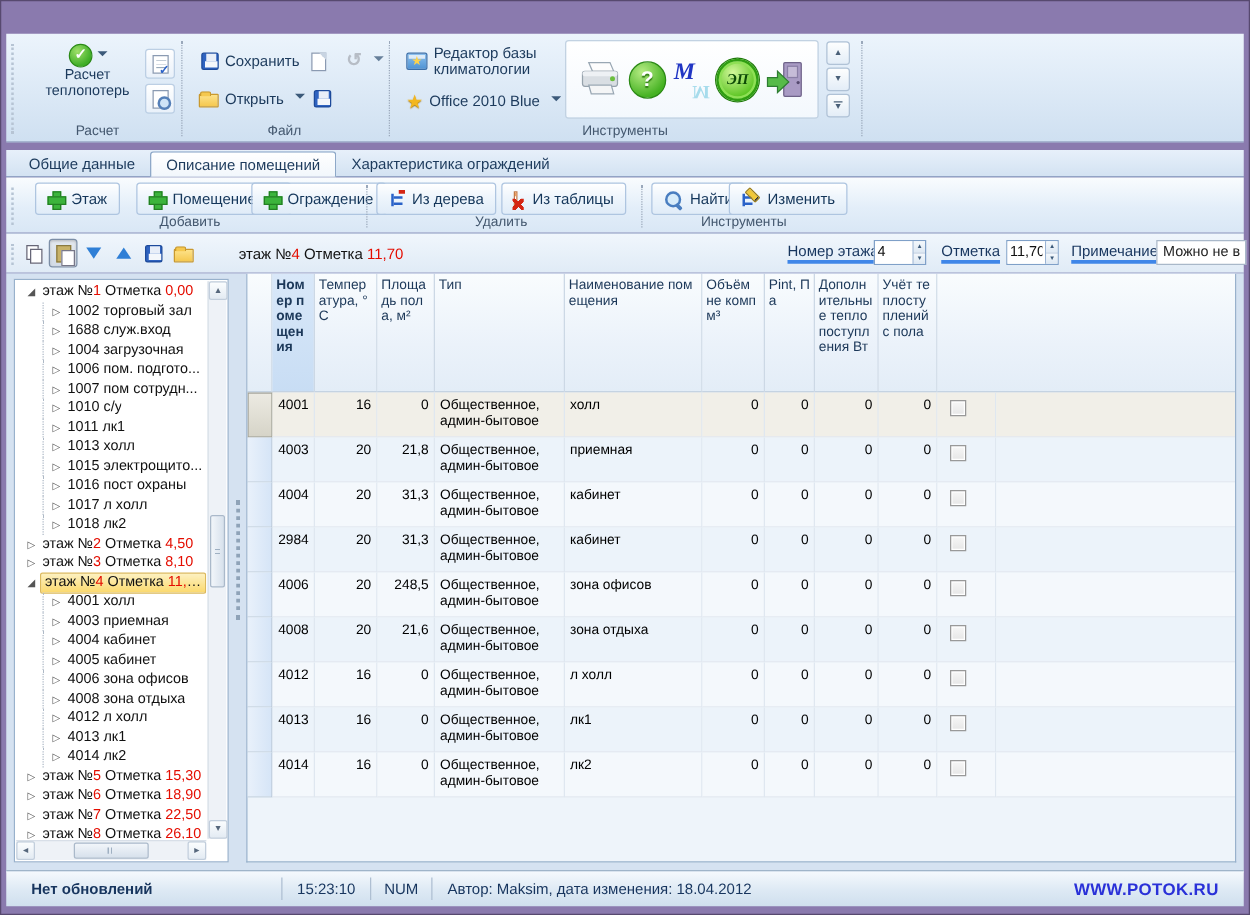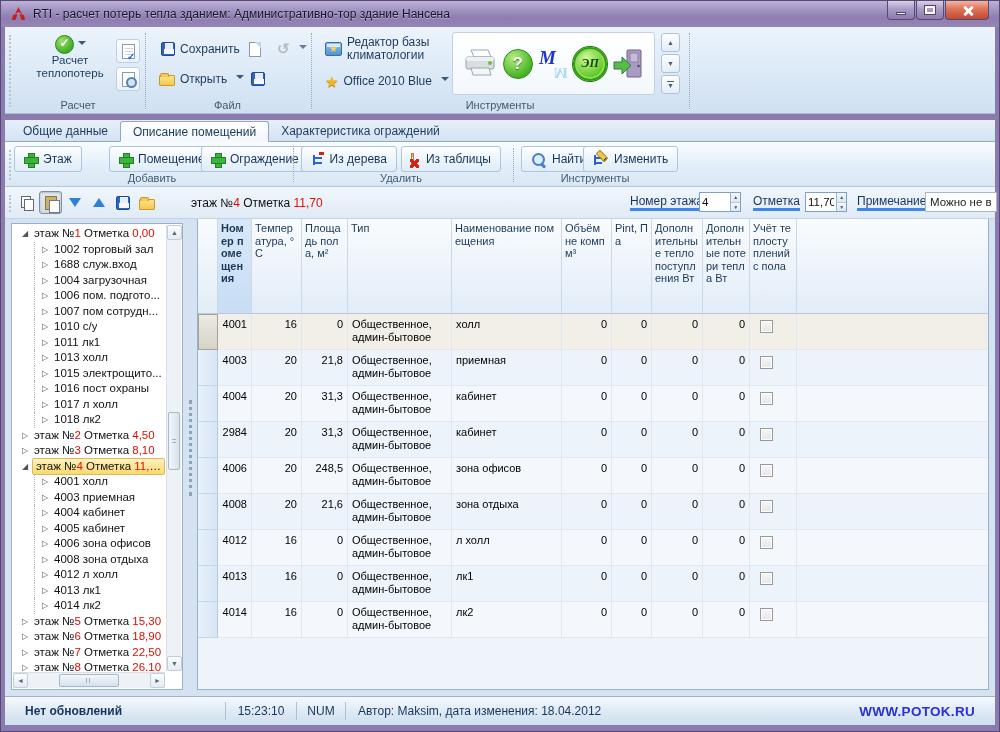--- a/index.html
+++ b/index.html
@@ -187,39 +187,20 @@
   .s-time{width:66px;text-align:center;}
   .s-num{width:44px;text-align:center;}
   .s-author{padding-left:10px;}
   .s-site{margin-left:auto;padding-right:20px;font-weight:bold;font-size:13.5px;color:#2a31d8;letter-spacing:.3px;}
 </style>
 </head>
 <body>
 
 <div class="window">
 
-  <div class="titlebar">
-    <svg class="app-logo" viewBox="0 0 15 14">
-      <path d="M7.5 0 L11 7 L7.5 5 L4 7 Z" fill="#cc1d1d"></path>
-      <path d="M2 8 L6.5 7 L4.5 13 L1 13 Z" fill="#cc1d1d"></path>
-      <path d="M13 8 L8.5 7 L10.5 13 L14 13 Z" fill="#cc1d1d"></path>
-    </svg>
-    <span class="title-text">RTI - расчет потерь тепла зданием: Административно-тор здание Нансена</span>
-    <div class="win-buttons">
-      <div class="win-btn">
-          <span class="glyph-min"></span>
-        </div>
-      <div class="win-btn">
-          <span class="glyph-max"></span>
-        </div>
-      <div class="win-btn close">
-          <span class="glyph-close"></span>
-        </div>
-    </div>
-  </div>
 
   <div class="ribbon">
     <div class="rgrip"></div>
 
     <div class="calc-btn">
       <span class="calc-icon"></span><span class="dd"></span><br>
       <span>Расчет теплопотерь</span>
     </div>
     <div class="sq-btn" style="left:111px;top:12px;">
         <span class="icon-checklist"></span>
@@ -304,21 +285,21 @@
   </div>
 
   <div class="tabbar">
     <div class="tab">Общие данные</div>
     <div class="tab active">Описание помещений</div>
     <div class="tab">Характеристика ограждений</div>
   </div>
 
   <div class="toolbar2">
     <div class="rgrip"></div>
-    <div class="tb-btn" style="left:9px;">
+    <div class="tb-btn" style="left:23px;">
       <span class="icon-plus"></span>
       <span>Этаж</span>
     </div>
     <div class="tb-btn" style="left:88px;margin-left:16px;">
       <span class="icon-plus"></span>
       <span>Помещение</span>
       <span class="dd"></span>
     </div>
     <div class="tb-btn" style="left:196px;">
       <span class="icon-plus"></span>
@@ -536,21 +517,20 @@
       <div class="grid-header">
           <div class="gh corner" style="width: 20px;"></div>
           <div class="gh sorted" style="width: 34px;">Номер помещения</div>
           <div class="gh" style="width: 50px;">Температура, °С</div>
           <div class="gh" style="width: 46px;">Площадь пола, м²</div>
           <div class="gh" style="width: 104px;">Тип</div>
           <div class="gh" style="width: 110px;">Наименование помещения</div>
           <div class="gh" style="width: 50px;">Объём не комп м³</div>
           <div class="gh" style="width: 40px;">Pint, Па</div>
           <div class="gh" style="width: 51px;">Дополнительные теплопоступления Вт</div>
-          <div class="gh" style="width: 47px;">Дополнительные потери тепла Вт</div>
           <div class="gh" style="width: 47px;">Учёт теплоступлений с пола</div>
           <div class="gh fill"></div>
         </div>
       <div>
           <div class="grow sel">
             <div class="grh" style="width: 20px;"></div>
             <div class="gc num" style="width: 34px;">4001</div>
             <div class="gc num" style="width: 50px;">16</div>
             <div class="gc num" style="width: 46px;">0</div>
             <div class="gc" style="width: 104px;">Общественное, админ-бытовое</div>

